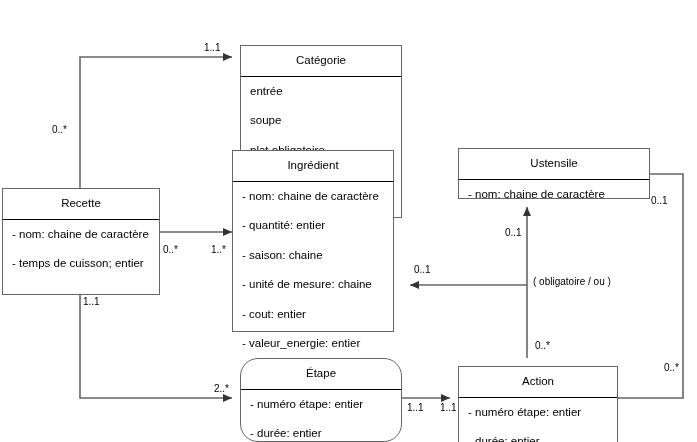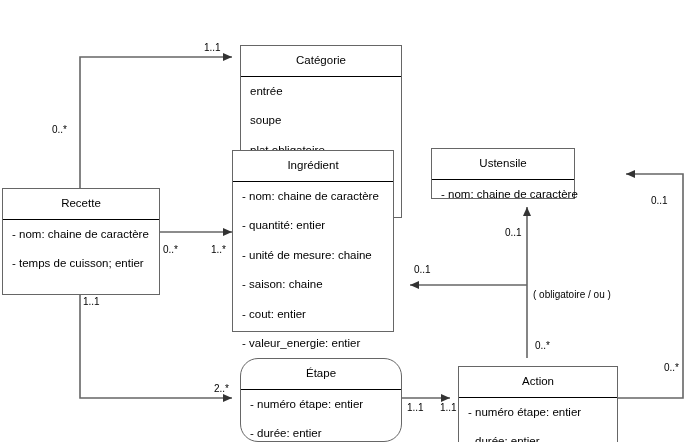--- a/index.html
+++ b/index.html
@@ -111,28 +111,28 @@
       <div class="uml-attr">soupe</div>
       <div class="uml-attr">plat obligatoire</div>
     </div>
   </div>
 
   <div class="uml-class" style="left:232px; top:150px; width:162px; height:182px;">
     <div class="uml-title">Ingrédient</div>
     <div class="uml-attrs">
       <div class="uml-attr">- nom: chaine de caractère</div>
       <div class="uml-attr">- quantité: entier</div>
+      <div class="uml-attr">- saison: chaine</div>
       <div class="uml-attr">- unité de mesure: chaine</div>
-      <div class="uml-attr">- saison: chaine</div>
       <div class="uml-attr">- cout: entier</div>
       <div class="uml-attr">- valeur_energie: entier</div>
     </div>
   </div>
 
-  <div class="uml-class" style="left:431px; top:148px; width:144px; height:51px;">
+  <div class="uml-class" style="left:458px; top:148px; width:192px; height:51px;">
     <div class="uml-title">Ustensile</div>
     <div class="uml-attrs">
       <div class="uml-attr">- nom: chaine de caractère</div>
     </div>
   </div>
 
   <div class="uml-class" style="left:2px; top:188px; width:158px; height:107px;">
     <div class="uml-title">Recette</div>
     <div class="uml-attrs">
       <div class="uml-attr">- nom: chaine de caractère</div>
@@ -163,15 +163,15 @@
   <div class="mult" style="left:83px; top:297px;">1..1</div>
   <div class="mult" style="left:214px; top:384px;">2..*</div>
   <div class="mult" style="left:407px; top:403px;">1..1</div>
   <div class="mult" style="left:440px; top:403px;">1..1</div>
   <div class="mult" style="left:535px; top:341px;">0..*</div>
   <div class="mult" style="left:505px; top:228px;">0..1</div>
   <div class="mult" style="left:414px; top:265px;">0..1</div>
   <div class="mult" style="left:664px; top:363px;">0..*</div>
   <div class="mult" style="left:651px; top:196px;">0..1</div>
 
-  <div class="note-label" style="left:533px; top:277px;margin-top:13px;">( obligatoire / ou )</div>
+  <div class="note-label" style="left:533px; top:277px;">( obligatoire / ou )</div>
 
 </div>
 
 </body></html>

